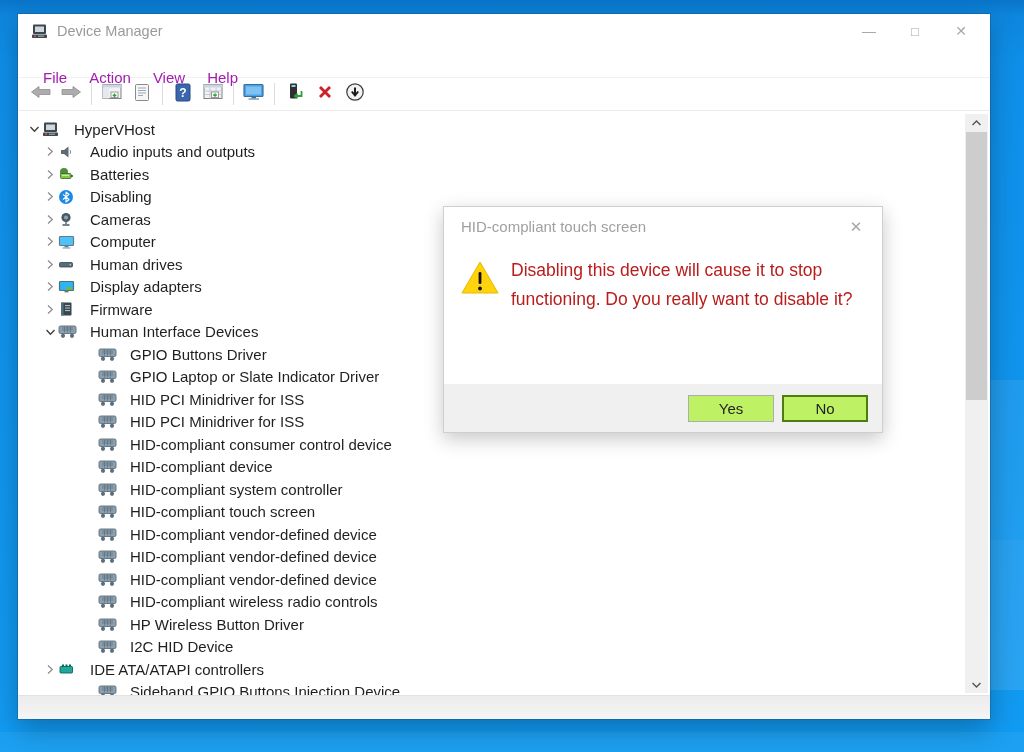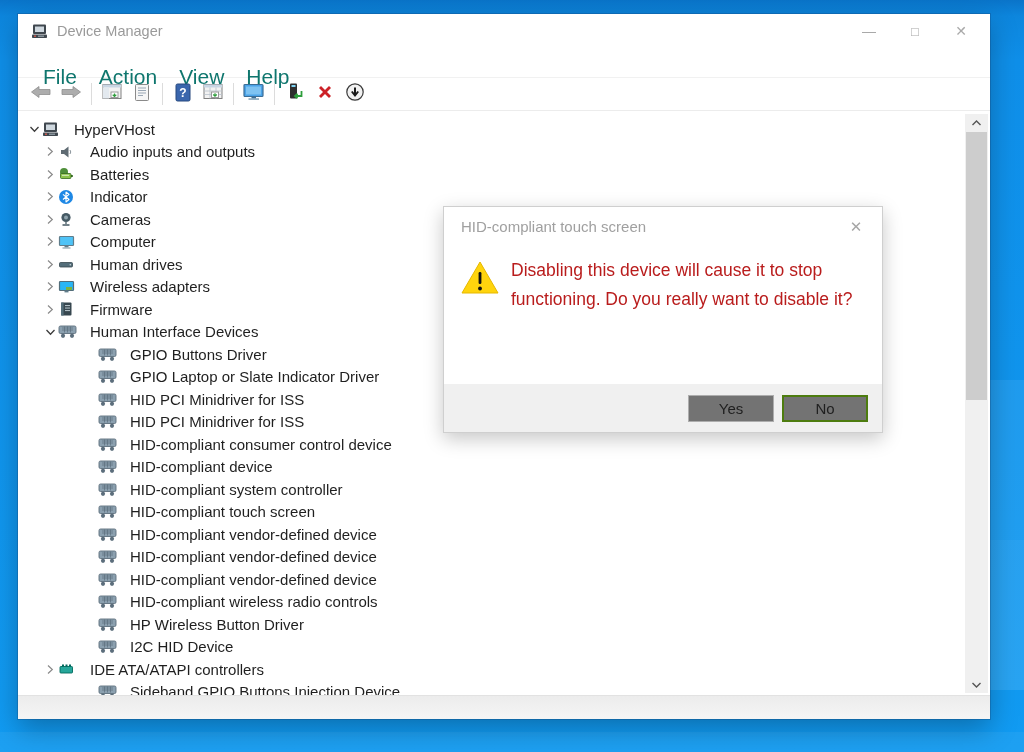--- a/index.html
+++ b/index.html
@@ -22,21 +22,21 @@
   .titlebar .title { margin-left:9px; font-size:14.5px; color:#9a9a9a; }
   .win-controls { position:absolute; right:6px; top:0; height:34px; display:flex; }
   .win-btn { width:46px; height:34px; display:flex; align-items:center; justify-content:center;
     color:#a9a9a9; font-size:14px; cursor:default; }
   .win-btn.max { font-size:13px; }
   .win-btn.close { font-size:14px; }
 
   
   .menubar { height:30px; display:flex; align-items:center; padding-left:14px;
     border-bottom:1px solid #f1f1f1; }
-  .menu-item { font-size:21px; color:#0f766e; padding:4px 11px;margin-top:29px; }
+  .menu-item { font-size:15px; color:#a21caf; padding:4px 11px;margin-top:29px; }
 
   
   .toolbar { height:33px; display:flex; align-items:center; padding-left:8px;
     border-bottom:1px solid #ececec; }
   .tb-btn { width:30px; height:28px; display:flex; align-items:center; justify-content:center; }
   .tb-divider { width:1px; height:22px; background:#dcdcdc; margin:0 5px; }
 
   
   .treeview { position:absolute; left:0; top:98px; width:972px; height:583px;
     background:#fff; overflow:hidden; }
@@ -64,21 +64,21 @@
     border:1px solid #cfcfcf; box-shadow:0 6px 18px rgba(0,0,0,.22); }
   .dialog-title { position:absolute; left:17px; top:11px; font-size:15px; color:#a0a0a0; }
   .dialog-close { position:absolute; right:13px; top:8px; width:26px; height:24px;
     display:flex; align-items:center; justify-content:center; color:#a6a6a6; font-size:15px; }
   .dialog-body { position:absolute; left:0; top:40px; width:440px; height:139px; }
   .warn-icon { position:absolute; left:17px; top:14px; }
   .dialog-msg { position:absolute; left:67px; top:9px; width:366px;
     font-size:17.5px; line-height:29px; color:#b91c1c; }
   .dialog-footer { position:absolute; left:0; bottom:0; width:438px; height:48px; background:#f0f0f0;
     display:flex; align-items:center; justify-content:flex-end; gap:8px; padding-right:14px; }
-  .dlg-btn { width:86px; height:27px; background:#737373; border:1px solid #adadad;
+  .dlg-btn { width:86px; height:27px; background:#bef264; border:1px solid #adadad;
     font-size:15px; color:#1f1f1f; display:flex; align-items:center; justify-content:center;
     font-family:inherit; }
   .dlg-btn.default { border:2px solid #4d7c0f; }
 </style>
 </head>
 <body>
 
 <div class="desktop">
   <div class="wp-shape wp1"></div>
   <div class="wp-shape wp2"></div>
@@ -236,21 +236,21 @@
               <svg width="8" height="11" viewBox="0 0 8 11">
                 <path d="M2 1.5 L6.3 5.5 L2 9.5" stroke="#8a8a8a" stroke-width="1.2" fill="none"></path>
               </svg>
             </span>
             <span class="t-icon">
               <svg width="16" height="16" viewBox="0 0 16 16">
                 <circle cx="8" cy="8" r="7" fill="#1e88e5"></circle>
                 <path d="M8 2.8 L11 5.3 L8 7.9 L11 10.5 L8 13 L8 2.8 M5 5.3 L11 10.5 M5 10.5 L11 5.3" stroke="#fff" stroke-width="1.1" fill="none" stroke-linejoin="round"></path>
               </svg>
             </span>
-            <span class="t-label">Indicator</span>
+            <span class="t-label">Disabling</span>
           </div>
           <div class="tree-row lvl1">
             <span class="chevron">
               <svg width="8" height="11" viewBox="0 0 8 11">
                 <path d="M2 1.5 L6.3 5.5 L2 9.5" stroke="#8a8a8a" stroke-width="1.2" fill="none"></path>
               </svg>
             </span>
             <span class="t-icon">
               <svg width="16" height="16" viewBox="0 0 16 16">
                 <circle cx="8" cy="6.5" r="4.6" fill="#455a64"></circle>
@@ -295,21 +295,21 @@
                 <path d="M2 1.5 L6.3 5.5 L2 9.5" stroke="#8a8a8a" stroke-width="1.2" fill="none"></path>
               </svg>
             </span>
             <span class="t-icon">
               <svg width="17" height="16" viewBox="0 0 17 16">
                 <rect x="1.5" y="2.5" width="14" height="9" rx="0.8" fill="#29b6f6" stroke="#546e7a" stroke-width="1.2"></rect>
                 <rect x="8" y="8" width="6" height="3" fill="#7cb342"></rect>
                 <rect x="6.5" y="11.8" width="4" height="1.6" fill="#607d8b"></rect>
               </svg>
             </span>
-            <span class="t-label">Wireless adapters</span>
+            <span class="t-label">Display adapters</span>
           </div>
           <div class="tree-row lvl1">
             <span class="chevron">
               <svg width="8" height="11" viewBox="0 0 8 11">
                 <path d="M2 1.5 L6.3 5.5 L2 9.5" stroke="#8a8a8a" stroke-width="1.2" fill="none"></path>
               </svg>
             </span>
             <span class="t-icon">
               <svg width="16" height="16" viewBox="0 0 16 16">
                 <rect x="3" y="1.5" width="10.5" height="13" rx="1" fill="#37474f"></rect>

